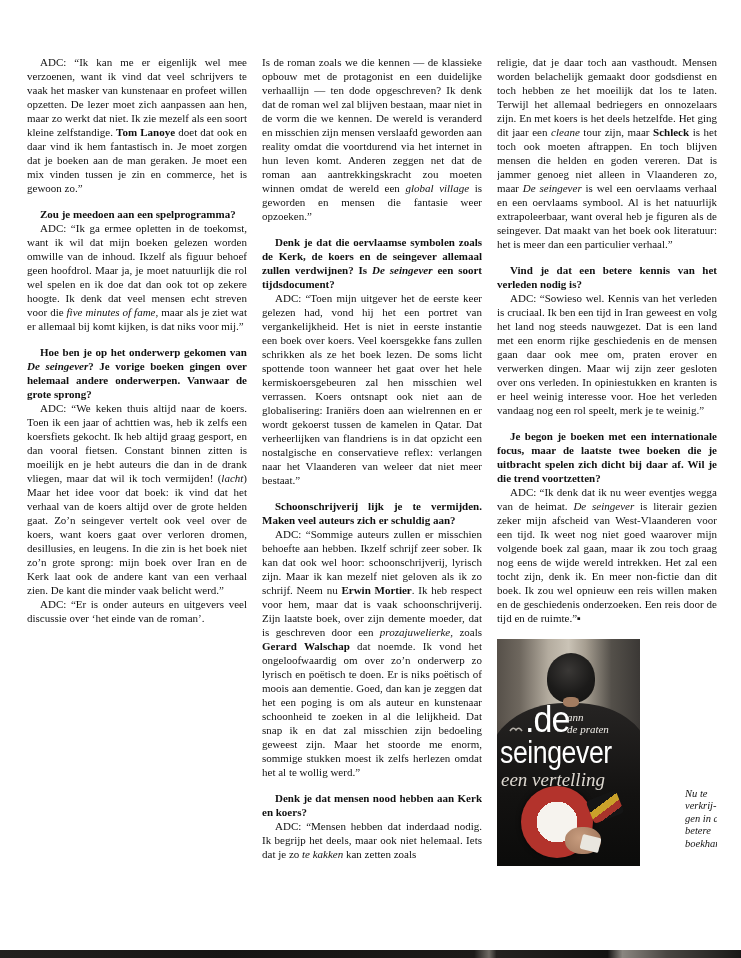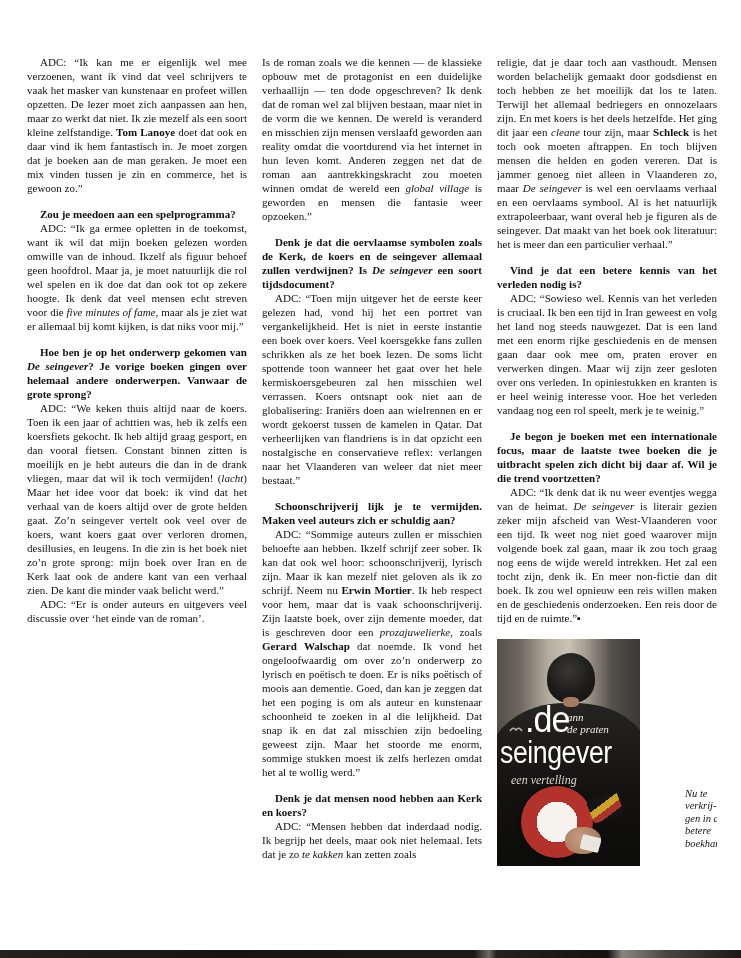--- a/index.html
+++ b/index.html
@@ -106,22 +106,22 @@
     font-family:"Liberation Sans",sans-serif;
     font-size:31px;line-height:31px;letter-spacing:-.5px;
     transform:scaleX(.86);transform-origin:left;
   }
   .cover-author{
     position:absolute;left:70px;top:72px;
     font-style:italic;font-size:11px;line-height:12px;
     white-space:pre-line;color:#efece7;
   }
   .cover-subtitle{
-    position:absolute;left:14px;top:134px;
-    font-style:italic;font-size:12px;color:#ddd8d0;
+    position:absolute;left:4px;top:134px;
+    font-style:italic;font-size:19px;color:#ddd8d0;
   }
   .caption{
     align-self:flex-end;
     margin-bottom:16px;
     width:68px;
     font-style:italic;
     font-size:10.5px;line-height:12.5px;
     white-space:pre-line;
     text-align:left;
     margin-left:36px;

